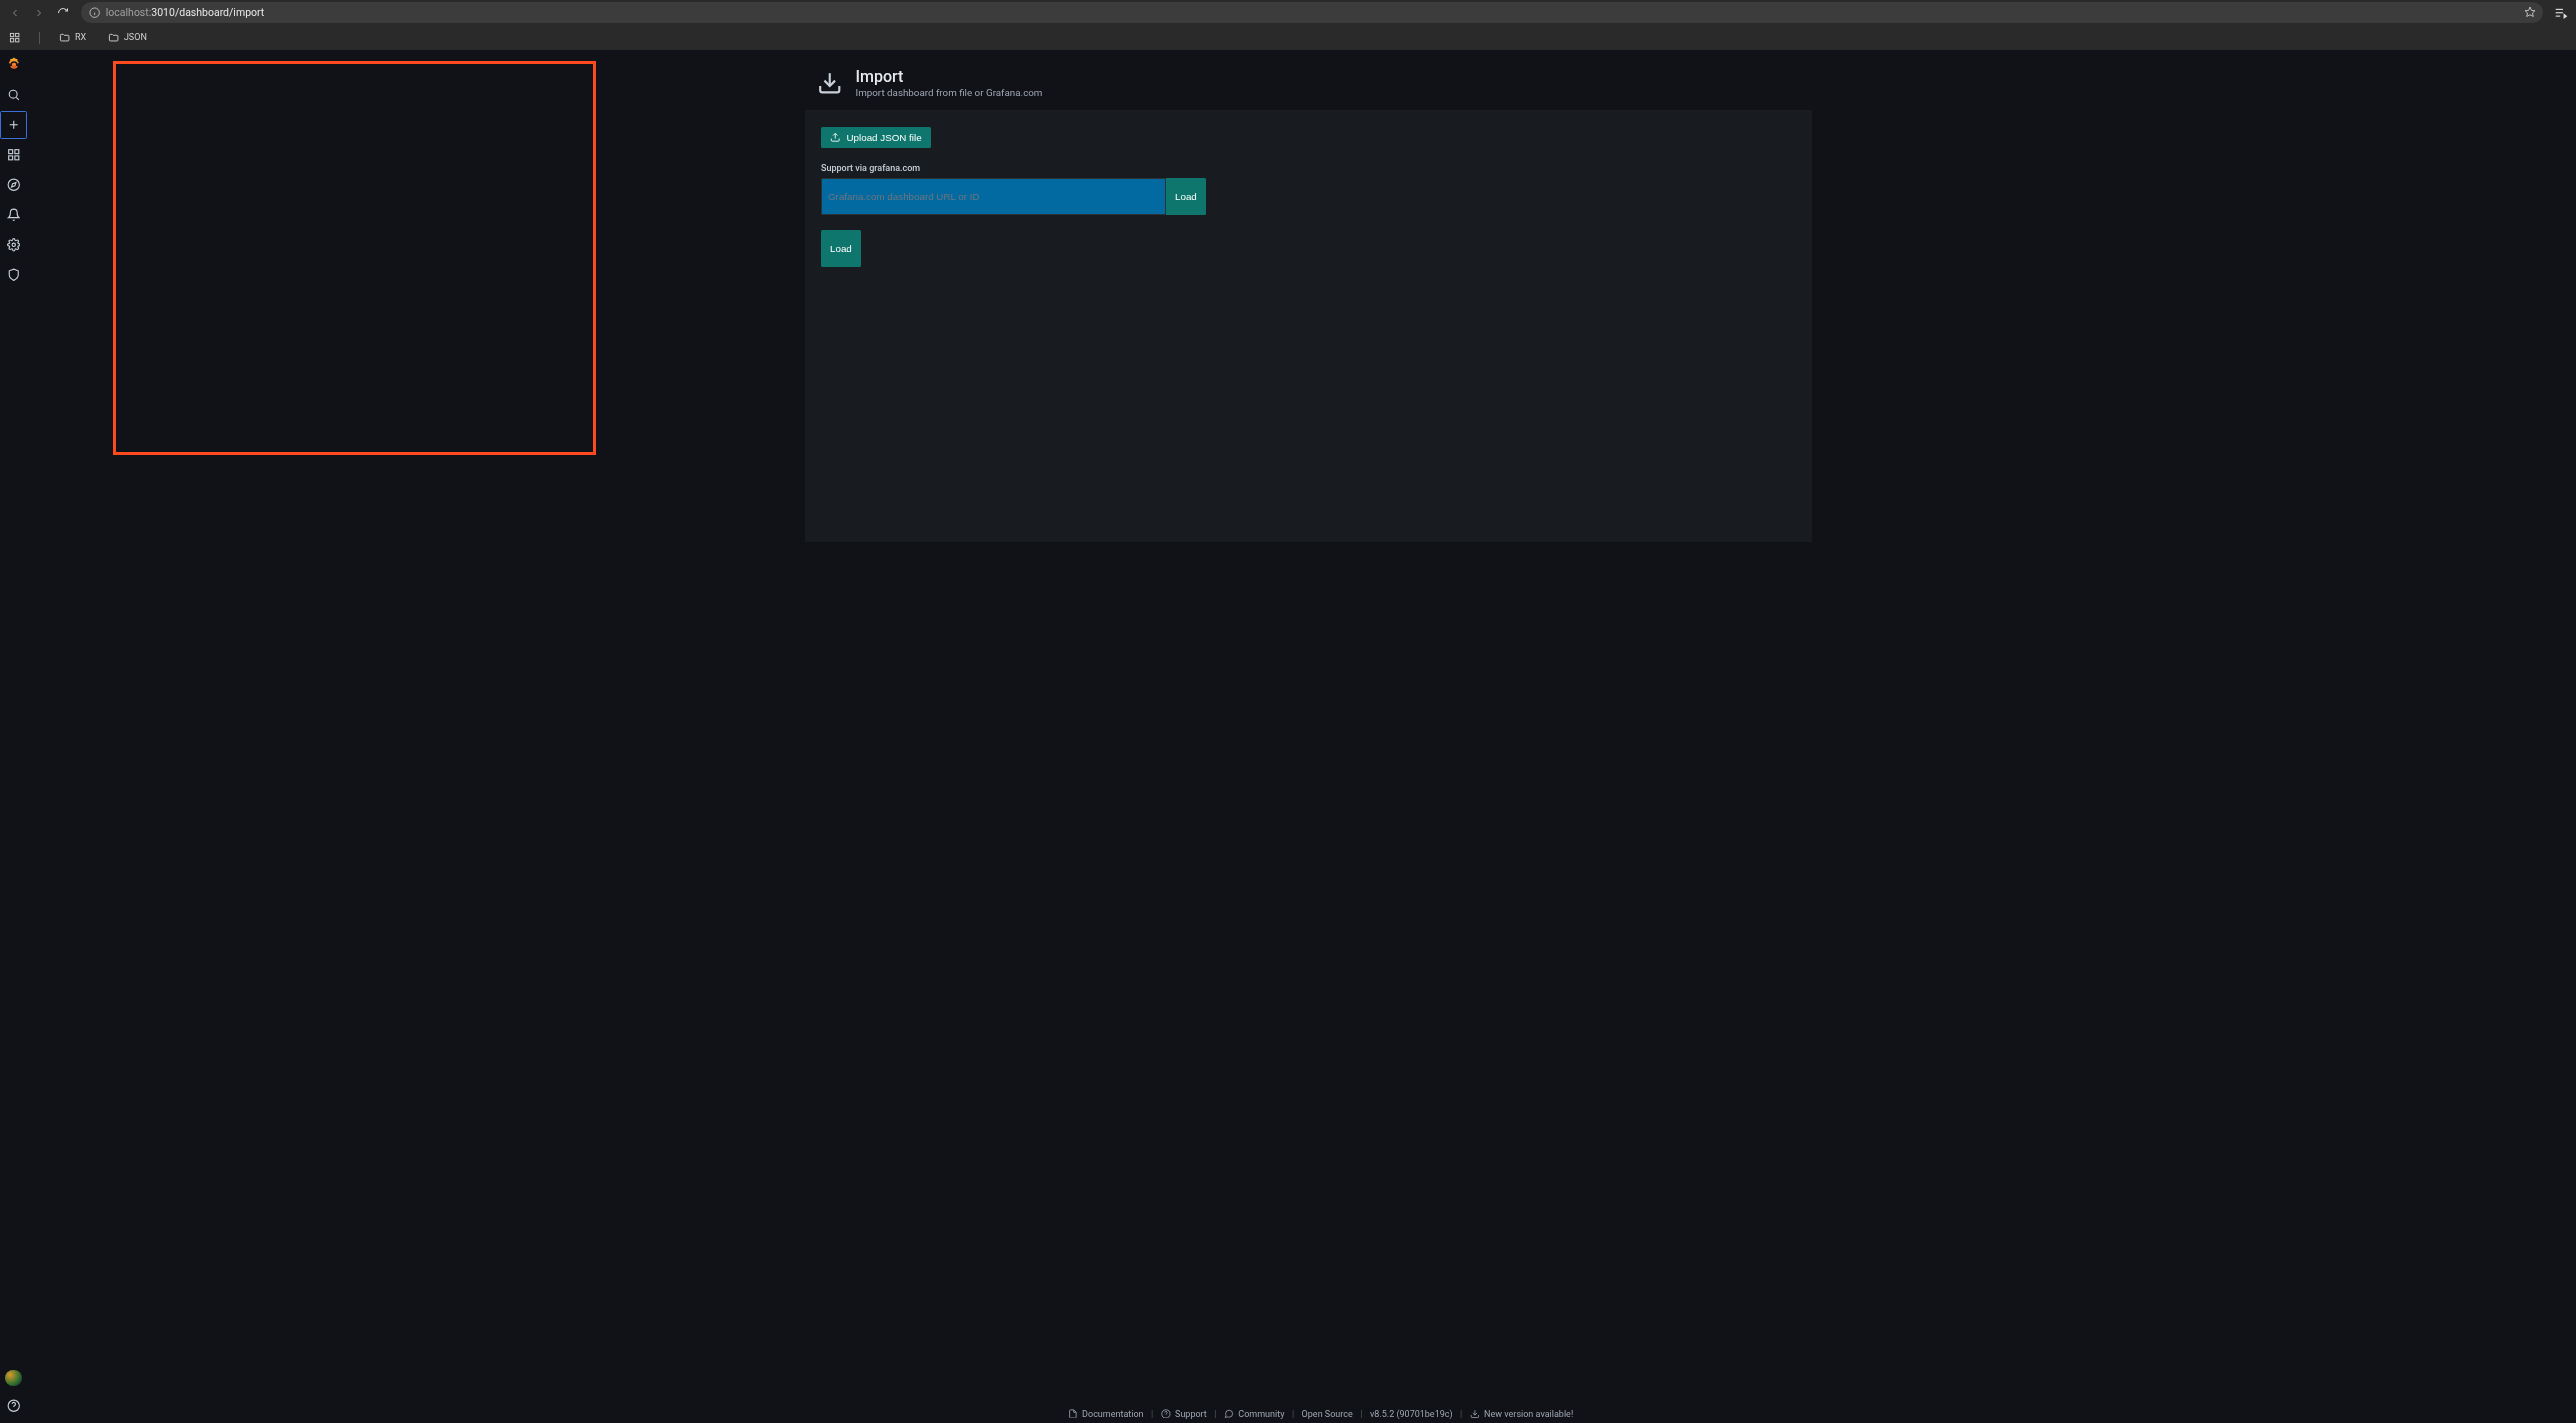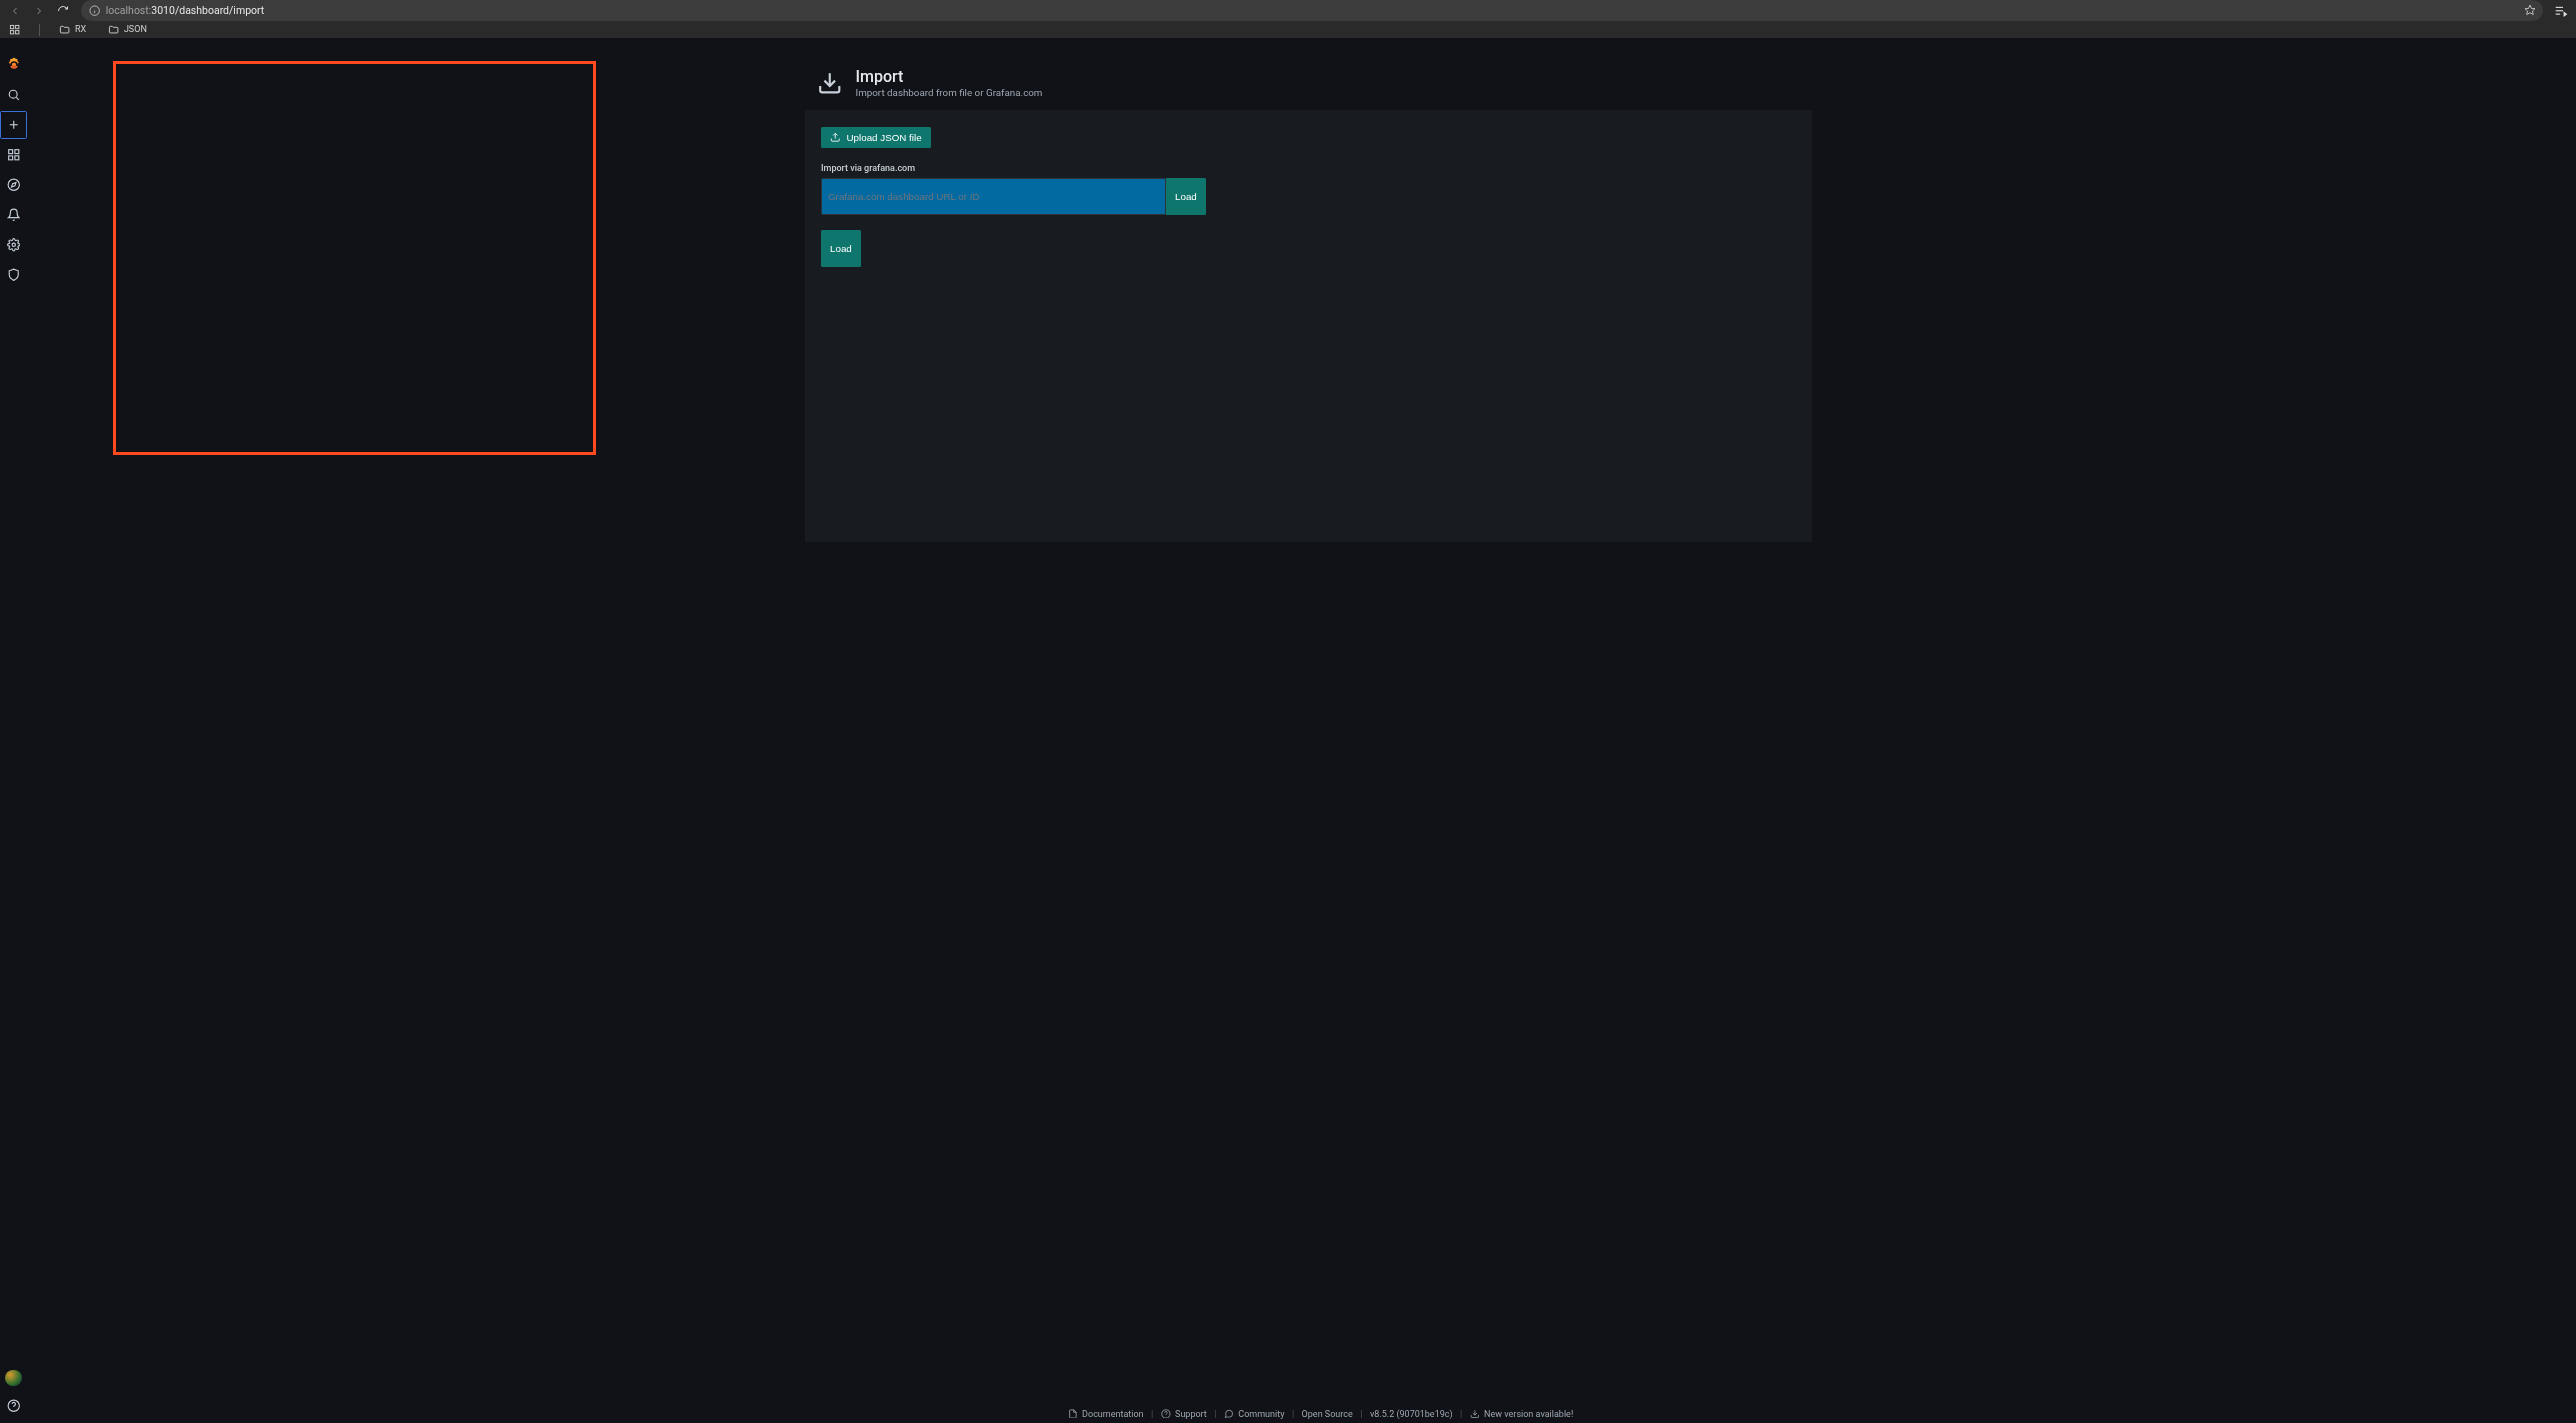--- a/index.html
+++ b/index.html
@@ -1,19 +1,19 @@
 <!DOCTYPE html>
 <html><head>
 <meta charset="utf-8">
 <style>
 * { margin: 0; padding: 0; box-sizing: border-box; }
 html, body { width: 100%; height: 100%; background: #111217; color: #d8d9da; font-family: -apple-system, BlinkMacSystemFont, "Segoe UI", Roboto, Helvetica, Arial, sans-serif; font-size: 9.8px; overflow: hidden; }
 
 
-.browser-chrome { background: #2a2a2a; height: 38px; display: flex; flex-direction: column; }
+.browser-chrome { background: #2a2a2a; height: 50px; display: flex; flex-direction: column; }
 .browser-bar { display: flex; align-items: center; height: 25.5px; padding: 0 4.5px; gap: 3px; }
 .nav-btn { width: 21px; height: 21px; display: flex; align-items: center; justify-content: center; color: #8a8a8a; border-radius: 10.5px; }
 .nav-btn.enabled { color: #e0e0e0; }
 .nav-btn svg { width: 12px; height: 12px; }
 .omnibox { flex: 1; background: #3c3c3c; border-radius: 12px; height: 21px; display: flex; align-items: center; padding: 0 7.5px; gap: 6px; margin: 0 4.5px; }
 .omnibox .site-info { color: #bfbfbf; display: flex; align-items: center; }
 .omnibox .url { color: #e8e8e8; font-size: 10.5px; }
 .omnibox .url .dim { color: #a0a0a0; }
 .omnibox .spacer { flex: 1; }
 .omnibox .star { color: #bfbfbf; }
@@ -232,21 +232,21 @@
         <button class="btn">
           <svg viewBox="0 0 24 24" fill="none" stroke="currentColor" stroke-width="2">
               <path d="M21 15v4a2 2 0 0 1-2 2H5a2 2 0 0 1-2-2v-4"></path>
               <polyline points="17 8 12 3 7 8"></polyline>
               <line x1="12" y1="3" x2="12" y2="15"></line>
             </svg>
           <span>Upload JSON file</span>
         </button>
 
         <div class="form-section">
-          <label class="form-label">Import via grafana.com</label>
+          <label class="form-label">Support via grafana.com</label>
           <div class="input-row">
             <input class="text-input" type="text" placeholder="Grafana.com dashboard URL or ID" style="">
             <button class="btn small" style="margin-left:0; border-top-left-radius:0; border-bottom-left-radius:0;">
               <span>Load</span>
             </button>
           </div>
         </div>
 
 
         <div class="form-section">

